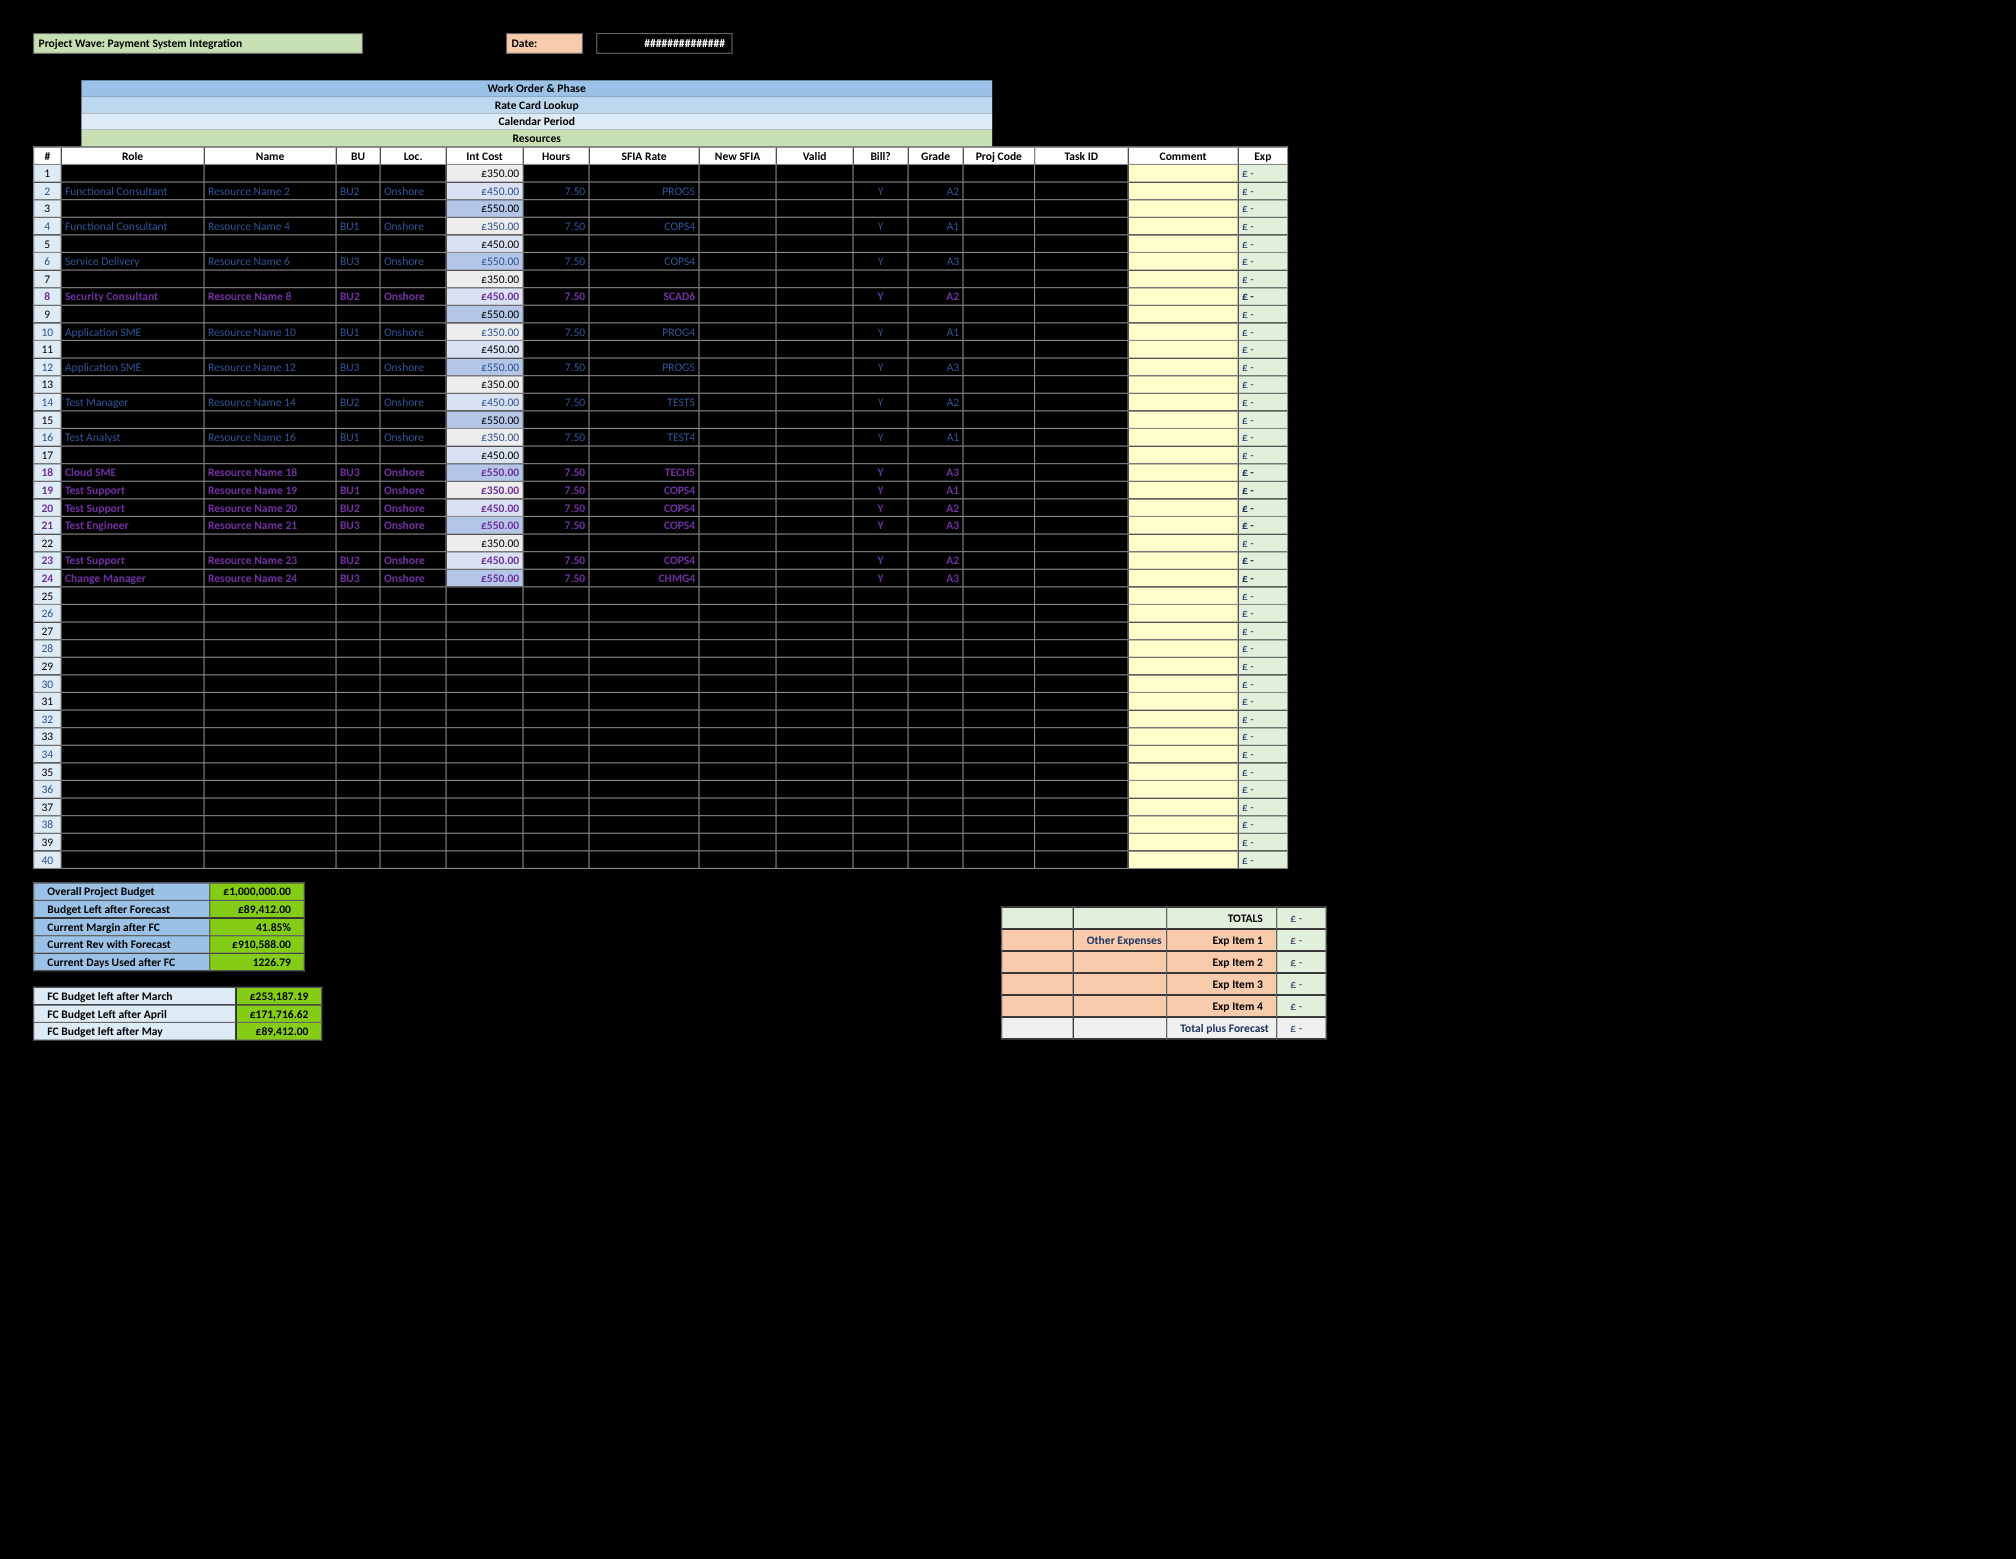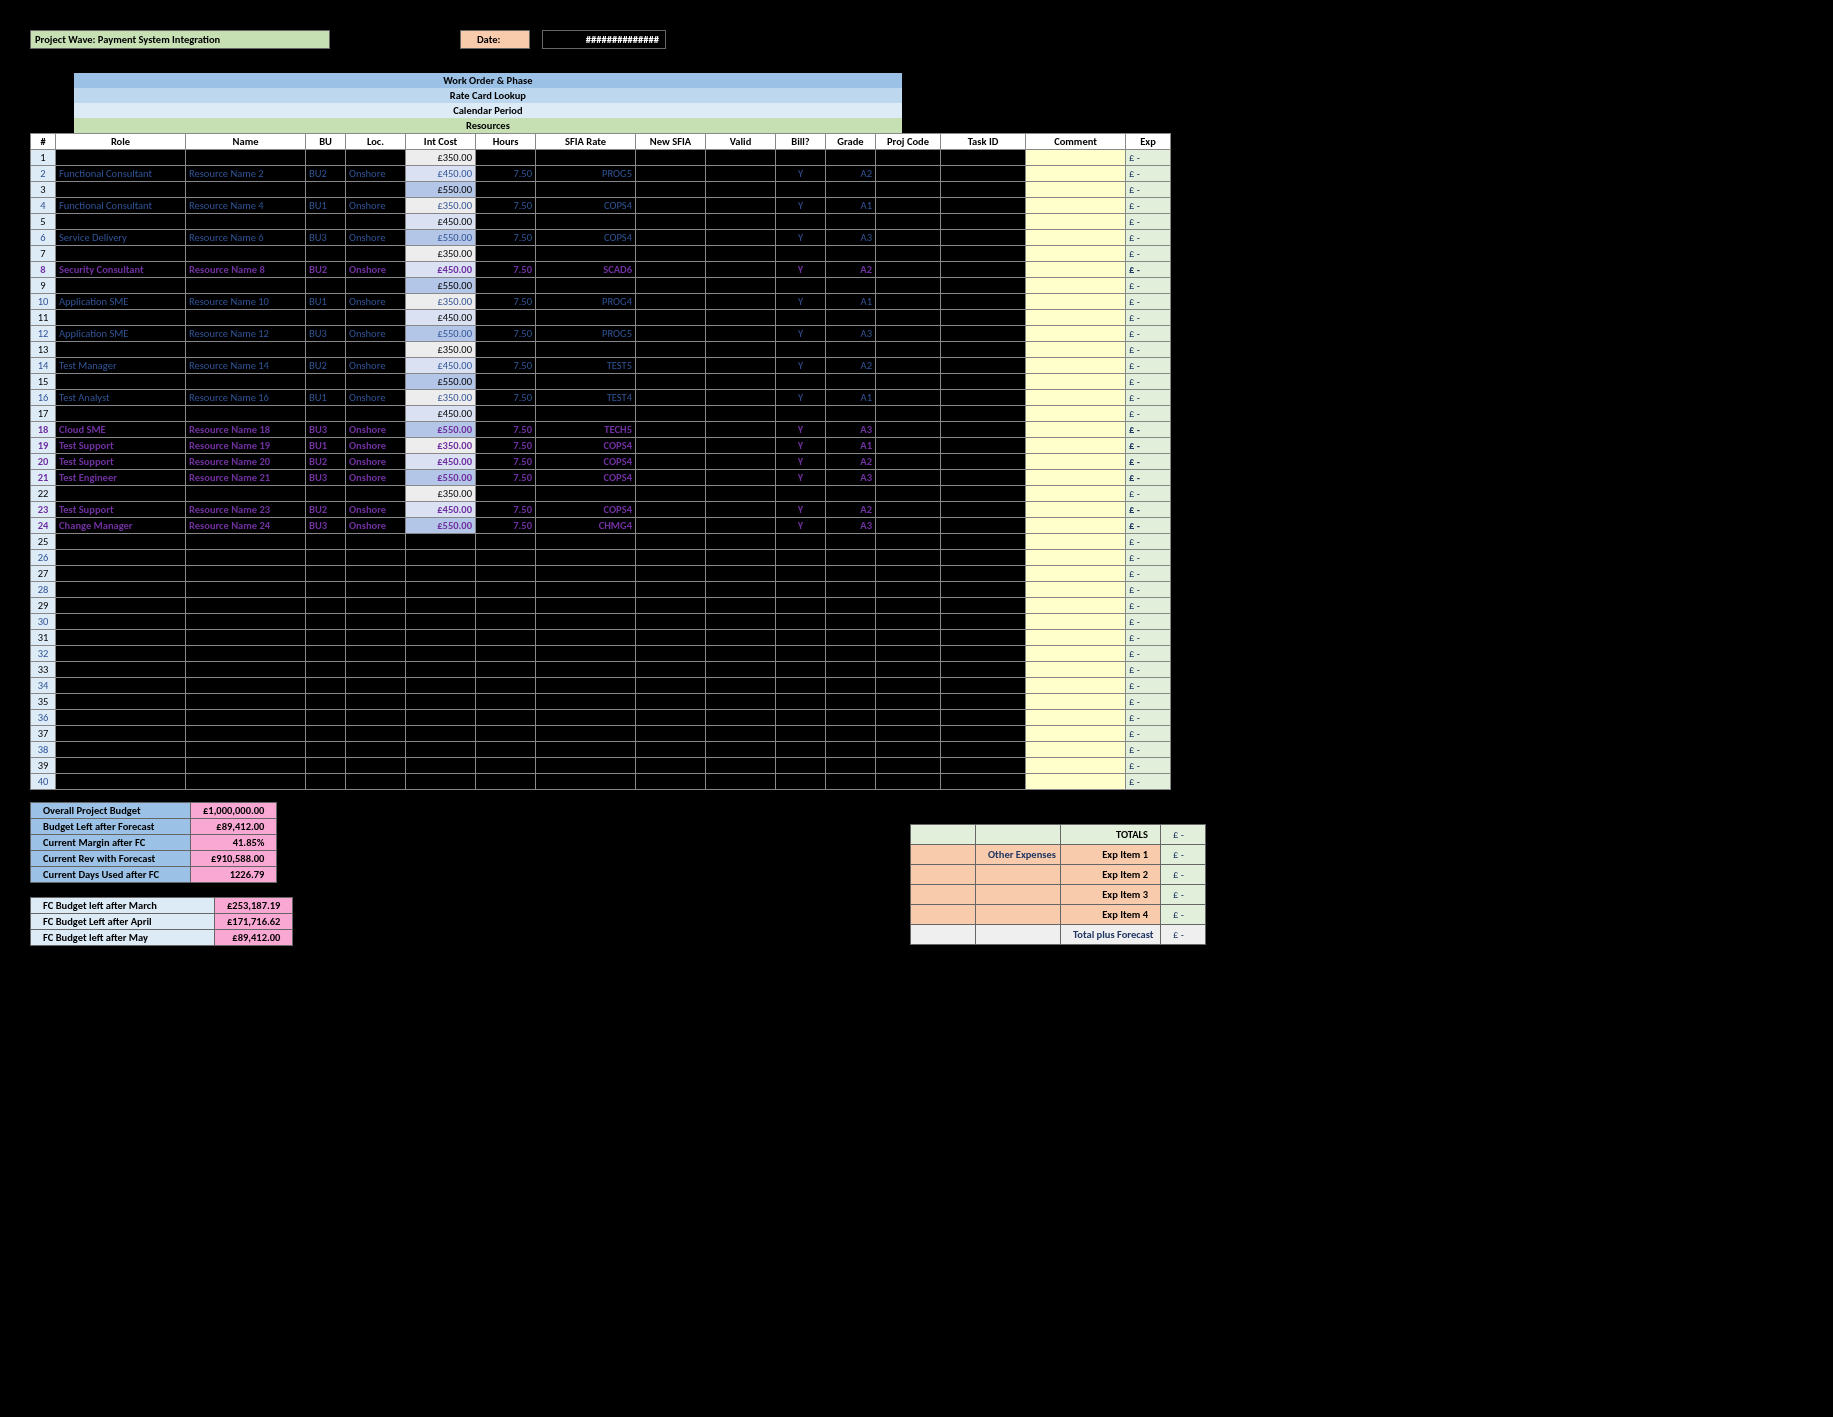--- a/index.html
+++ b/index.html
@@ -3,21 +3,21 @@
 <meta charset="utf-8">
 <style>
   * { box-sizing: border-box; font-family: Calibri, Arial, sans-serif; }
   body { background: #000; margin: 0; padding: 30px; font-size: 10.5px; color: #000; }
 
   .sheet { width: 1160px; }
 
   .titlebar { display: flex; gap: 12px; margin-bottom: 24px; }
   .project-title { background: #c6e0b4; border: 1px solid #666; font-weight: bold; padding: 2px 4px; width: 300px; }
   .spacer  { width: 106px; }
-  .date-lbl { background: #f8cbad; border: 1px solid #666; font-weight: bold; padding: 2px 16px; width: 70px; }
+  .date-lbl { background: #f8cbad; border: 1px solid #666; font-weight: bold; padding: 2px 4px; width: 70px; }
   .date-val { background: #000; color: #fff; font-weight: bold; padding: 2px 6px; border:1px solid #666; width: 124px; text-align:right; }
 
   .band-wrap { display: flex; padding-left: 44px; }
   .band-left { width: 847px; }
   .band-right { width: 295px; }
 
   .band { padding: 1px 0; font-weight: bold; }
   .b1 { background: #9bc2e6; }
   .b2 { background: #bdd7ee; }
   .b3 { background: #ddebf7; }
@@ -60,21 +60,21 @@
   .purple { color: #7030a0; }
   .blue   { color: #305496; }
   .navy   { color: #203764; }
 
   tr.bold td { font-weight: bold; }
 
   .summary { margin-top: 12px; display: flex; gap: 570px; }
   .sumtbl { border-collapse: collapse; }
   .sumtbl td { border:1px solid #666; padding:1px 12px; height:16px; }
   .sum-lbl { background:#9bc2e6; font-weight:bold; width:160px; }
-  .sum-val { background:#f9a8d4; text-align:right; font-weight:bold; width:78px; }
+  .sum-val { background:#84cc16; text-align:right; font-weight:bold; width:78px; }
 
   .fc-lbl { background:#ddebf7; font-weight:bold; width:184px; }
 
   .totals-area td { height:20px; }
   .tot-orange { background:#f8cbad; }
   .tot-green  { background:#e2efda; text-align:left; }
   .tot-grey   { background:#efefef; }
   .tot-lbl    { text-align:right; }
 
   .bandcell { text-align:center; }

